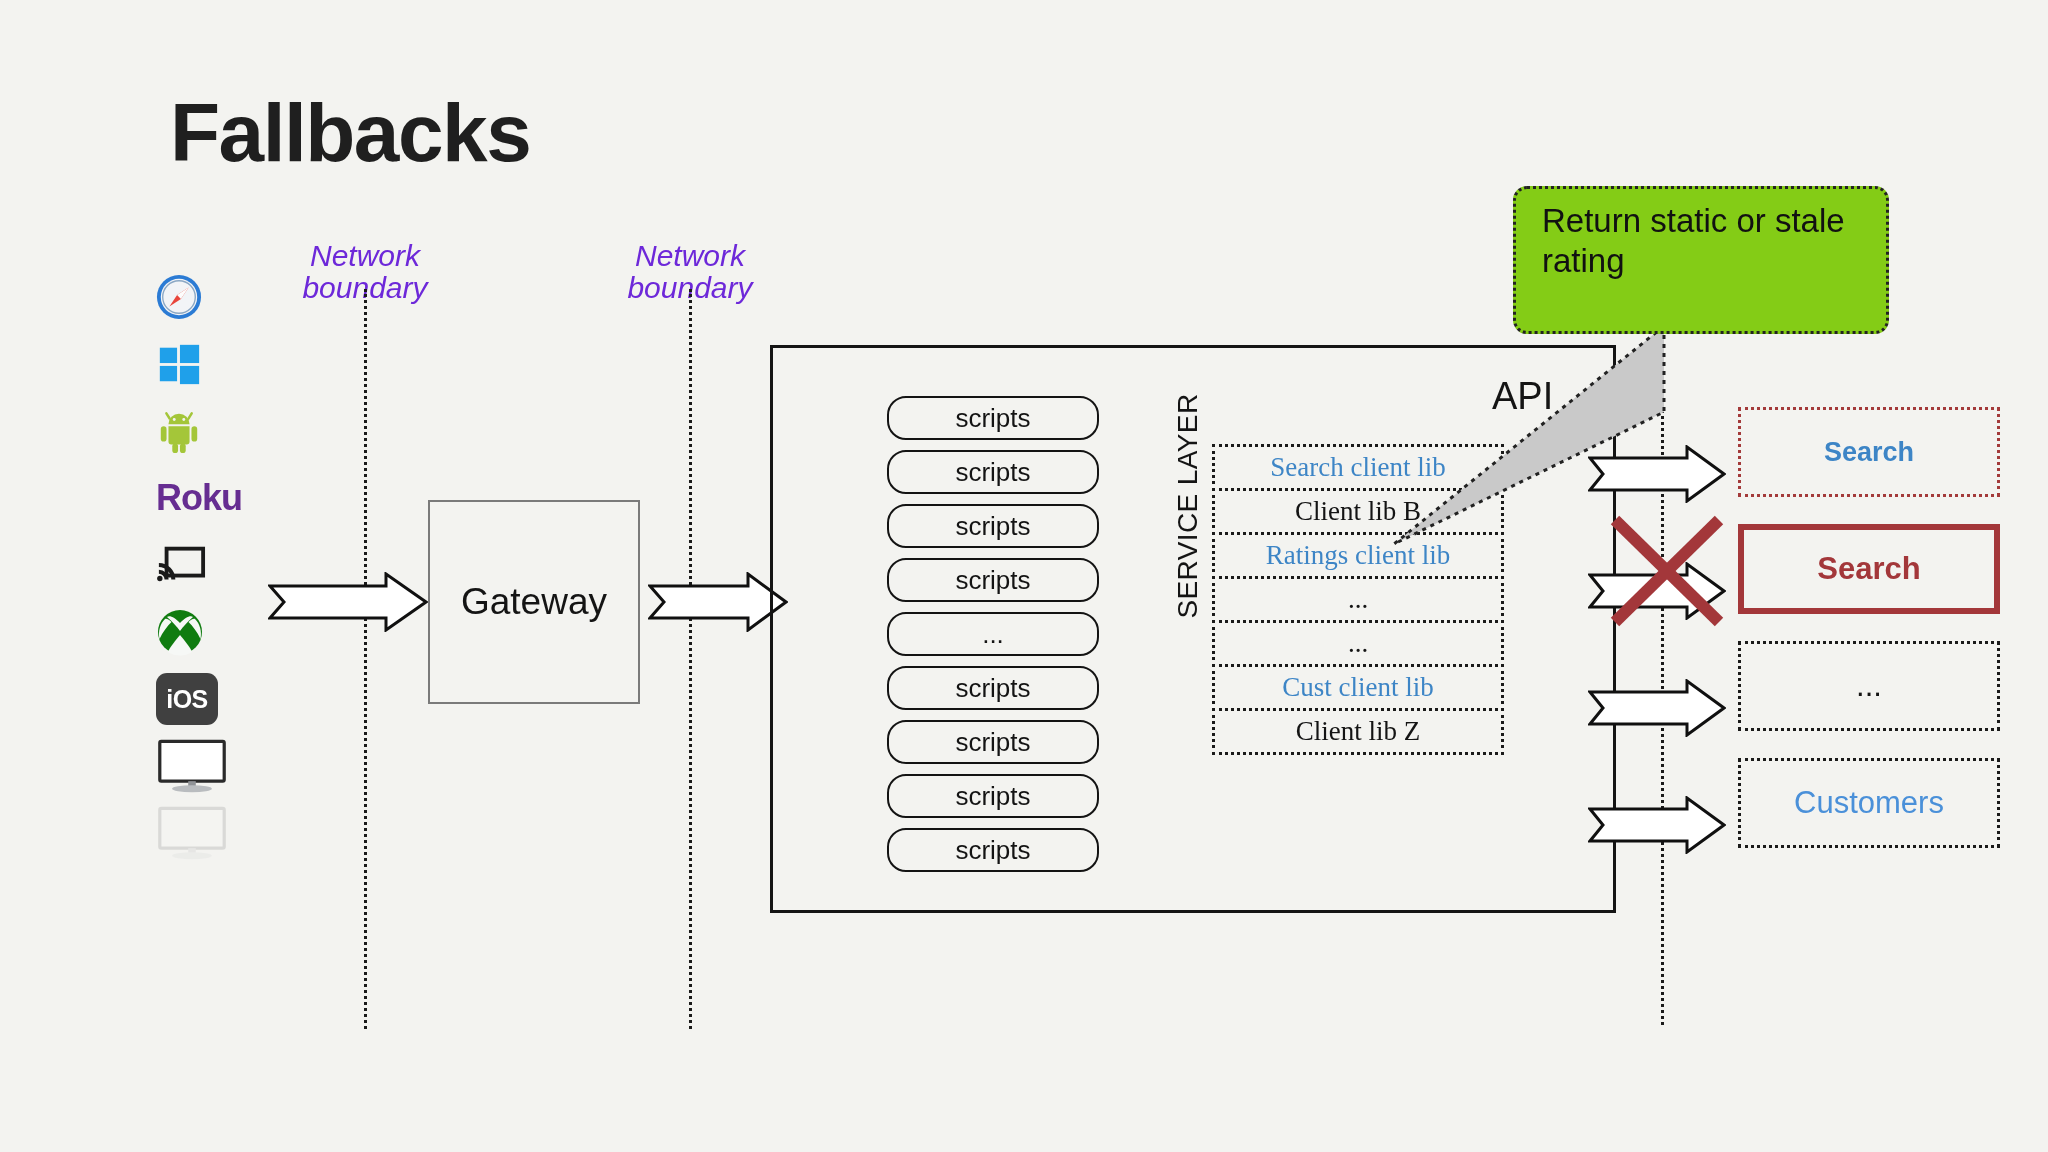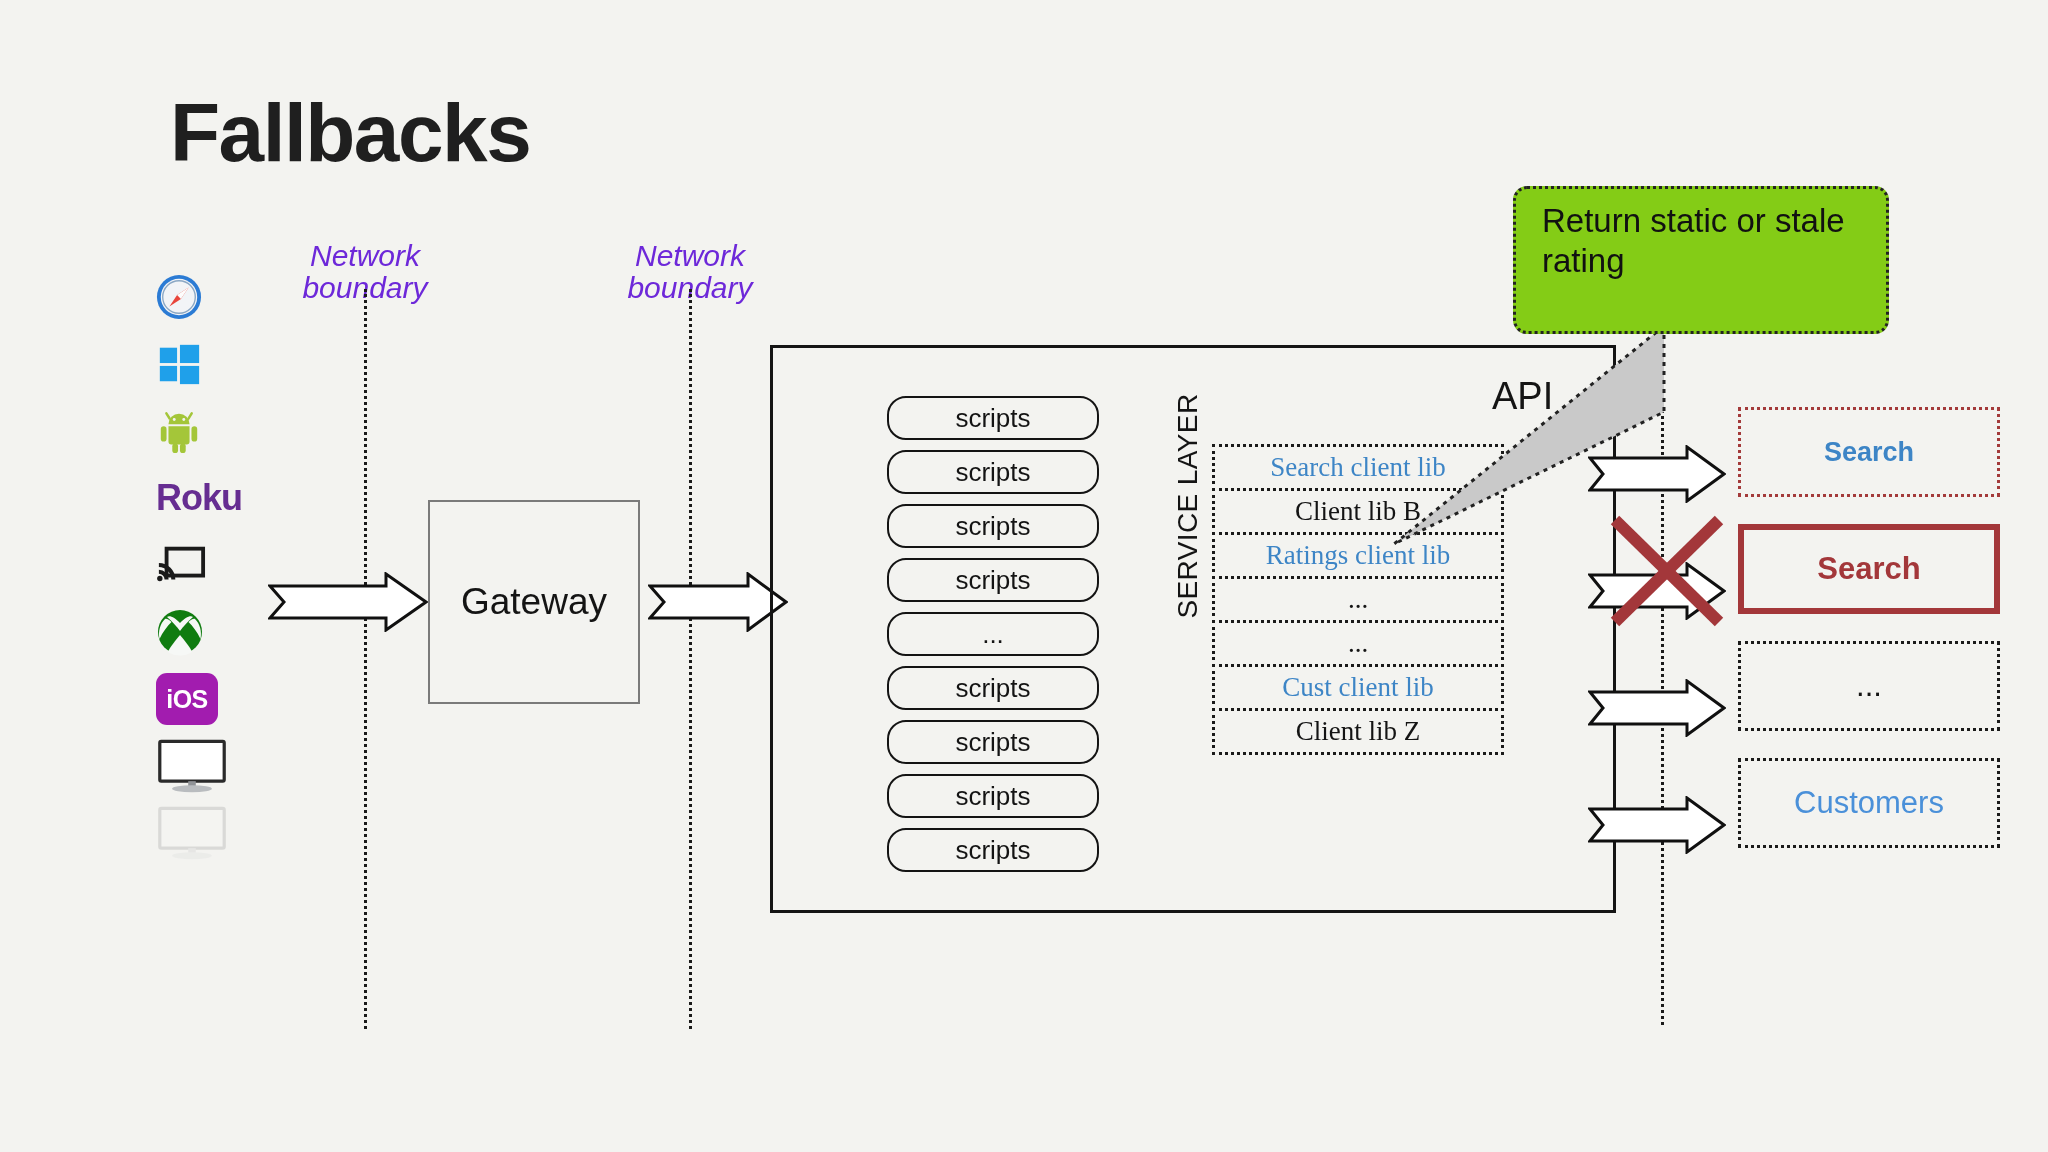--- a/index.html
+++ b/index.html
@@ -67,21 +67,21 @@
     display: flex;
     align-items: center;
     justify-content: flex-start;
     position: relative;
   }
 
   .ios-badge {
     width: 62px;
     height: 52px;
     border-radius: 11px;
-    background: #a21caf;
+    background: #404040;
     color: #ffffff;
     font-size: 25px;
     font-weight: bold;
     display: flex;
     align-items: center;
     justify-content: center;
     letter-spacing: -0.5px;
   }
   .roku-word {
     color: #662d91;

